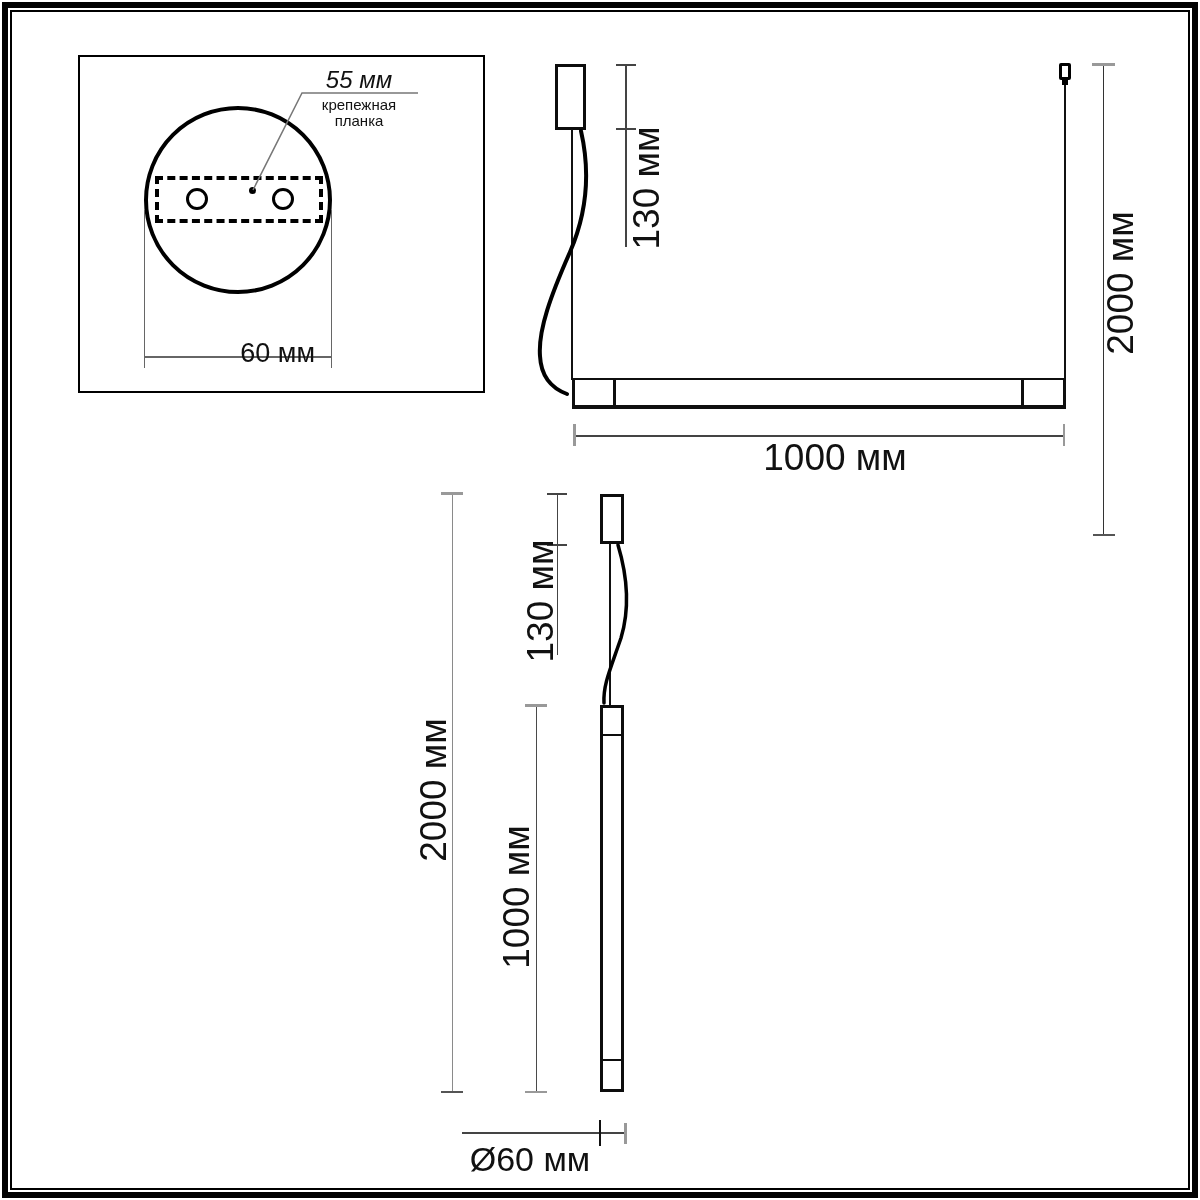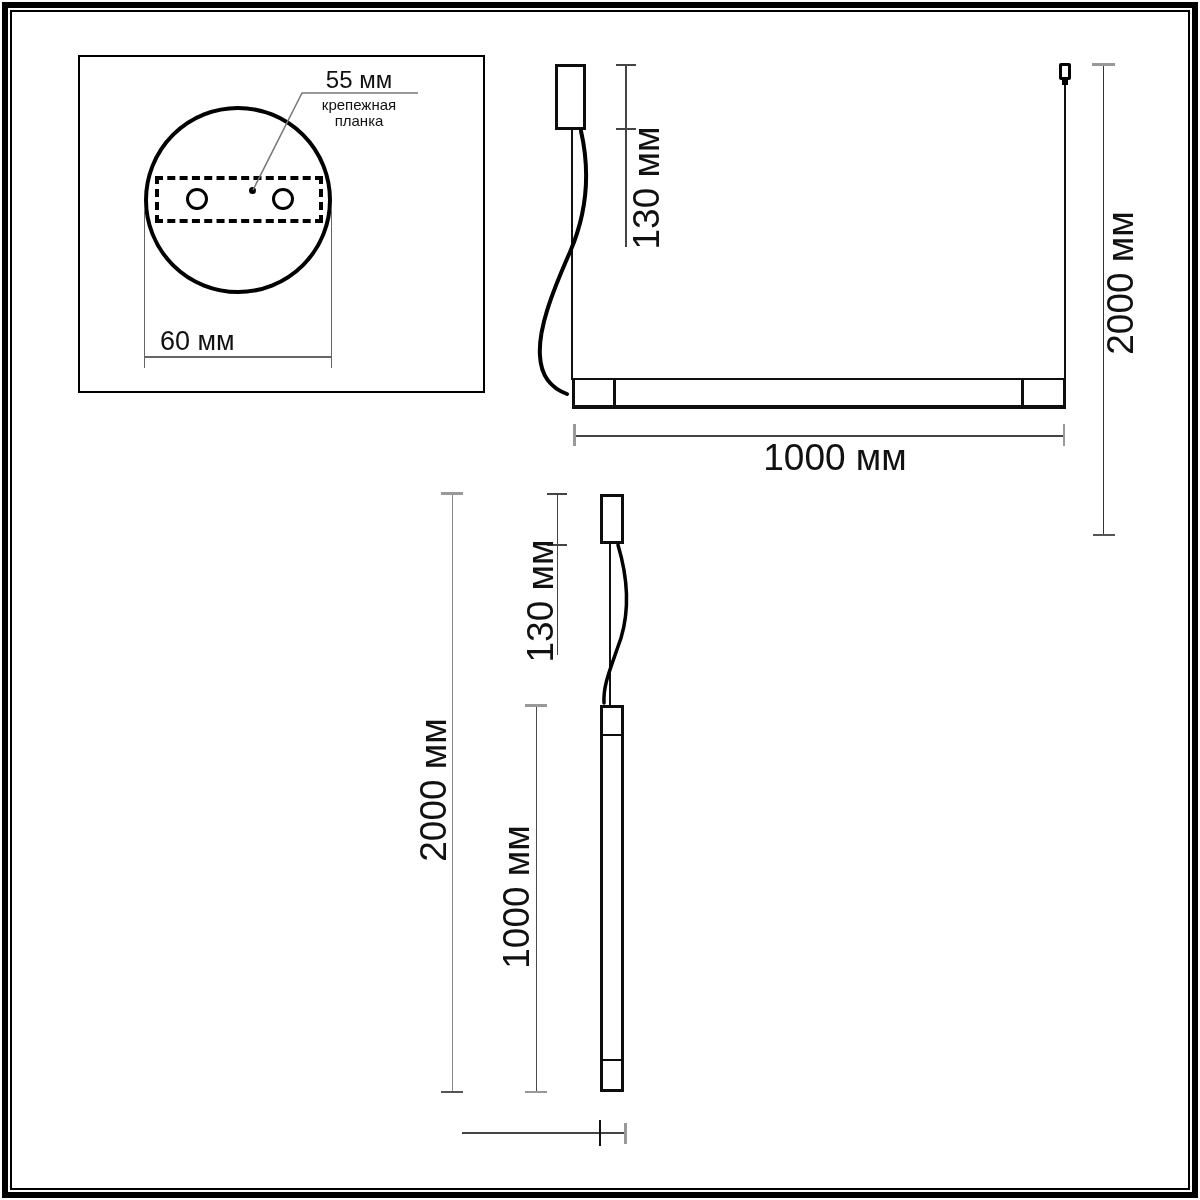--- a/index.html
+++ b/index.html
@@ -29,31 +29,31 @@
 
   <div class="abs" style="left:144px;top:106px;width:188px;height:188px;border:4px solid #000;border-radius:50%;"></div>
 
   <div class="abs" style="left:155px;top:176px;width:168px;height:47px;border:4px dashed #000;"></div>
 
   <div class="abs" style="left:186px;top:188px;width:22px;height:22px;border:3px solid #000;border-radius:50%;"></div>
   <div class="abs" style="left:272px;top:188px;width:22px;height:22px;border:3px solid #000;border-radius:50%;"></div>
 
   <div class="abs" style="left:249px;top:187px;width:7px;height:7px;background:#000;border-radius:50%;"></div>
 
-  <div class="abs small-text" style="left:300px;top:66px;width:118px;">55 мм</div>
+  <div class="abs small-text" style="left:300px;top:66px;width:118px;font-style:italic;">55 мм</div>
 
   <div class="abs" style="left:290px;top:97px;width:138px;text-align:center;font-size:15px;line-height:16px;">
     <span style="display:block;">крепежная</span>
     <span style="display:block;">планка</span>
   </div>
 
   <div class="abs" style="left:143.5px;top:210px;width:1.5px;height:158px;background:#666;"></div>
   <div class="abs" style="left:330.5px;top:210px;width:1.5px;height:158px;background:#666;"></div>
   <div class="abs" style="left:144px;top:356px;width:188px;height:1.5px;background:#666;"></div>
-  <div class="abs" style="left:160px;top:326px;width:155px;text-align:left;font-size:27px;">60 мм</div>
+  <div class="abs" style="left:160px;top:338px;width:155px;text-align:right;font-size:27px;">60 мм</div>
 
   <div class="abs" style="left:555px;top:64px;width:31px;height:66px;border:3px solid #0d0d0d;"></div>
 
   <div class="abs" style="left:571px;top:129px;width:2px;height:251px;background:#111;"></div>
 
   <div class="abs" style="left:572px;top:378px;width:494px;height:31px;border:3px solid #0f0f0f;border-top-width:2px;border-bottom-width:4px;"></div>
   <div class="abs" style="left:613px;top:380px;width:3px;height:27px;background:#0f0f0f;"></div>
   <div class="abs" style="left:1021px;top:380px;width:3px;height:27px;background:#0f0f0f;"></div>
 
   <div class="abs" style="left:1059px;top:63px;width:12px;height:17px;border:3px solid #000;border-radius:2px;"></div>
@@ -92,20 +92,21 @@
   <div class="abs vtext dim-text" style="left:359px;top:769px;">2000 мм</div>
 
   <div class="abs" style="left:535.5px;top:705px;width:1.5px;height:388px;background:#4a4a4a;"></div>
   <div class="abs tick" style="left:525px;top:704px;width:22px;height:2.5px;"></div>
   <div class="abs tick" style="left:525px;top:1090.5px;width:22px;height:2.5px;"></div>
   <div class="abs vtext dim-text" style="left:442px;top:876px;">1000 мм</div>
 
   <div class="abs" style="left:462px;top:1132px;width:163px;height:1.5px;background:#444;"></div>
   <div class="abs" style="left:599px;top:1120px;width:2px;height:26px;background:#111;"></div>
   <div class="abs tick" style="left:624px;top:1123px;width:2.5px;height:21px;"></div>
+  <div class="abs dim-text" style="left:445px;top:1140px;width:170px;font-size:34px;">Ø60 мм</div>
 
   <svg width="1200" height="1200">
     <polyline points="253,190 302,93 418,93" fill="none" stroke="#777" stroke-width="1.5"></polyline>
     <path d="M 581 131 C 591 175 586 215 570 252 C 551 295 538 330 540 356 C 541 376 551 388 567 394" fill="none" stroke="#000" stroke-width="4" stroke-linecap="round"></path>
     <path d="M 618 545 C 627 575 630 608 621 638 C 610 670 603 685 604 703" fill="none" stroke="#000" stroke-width="3.5" stroke-linecap="round"></path>
   </svg>
 
 </div>
 
 </body></html>

